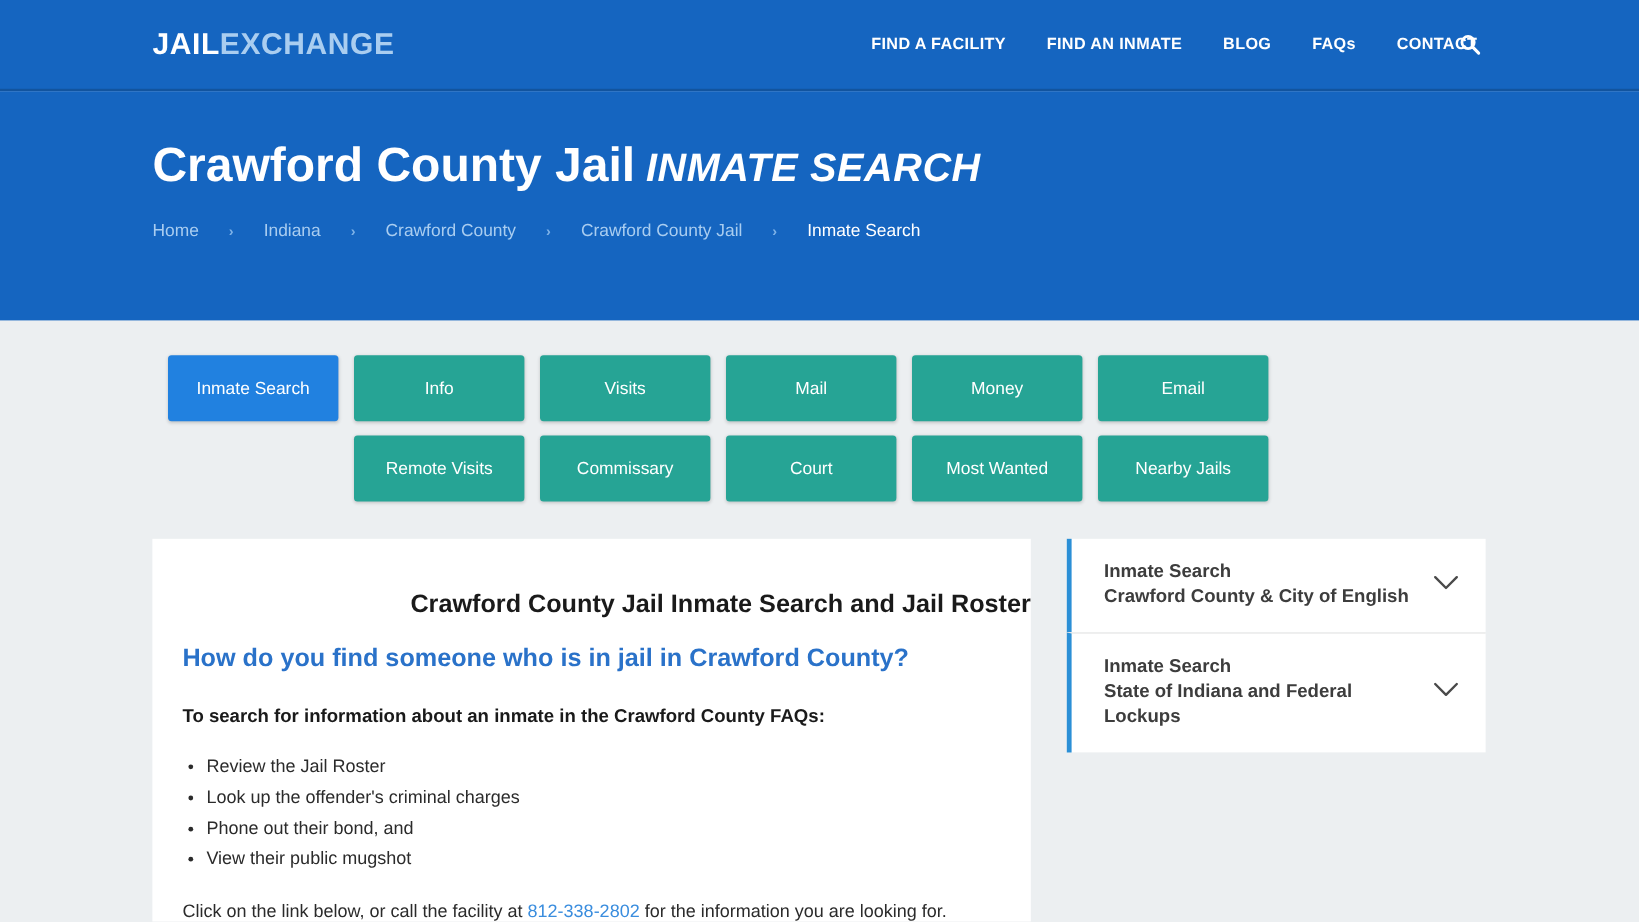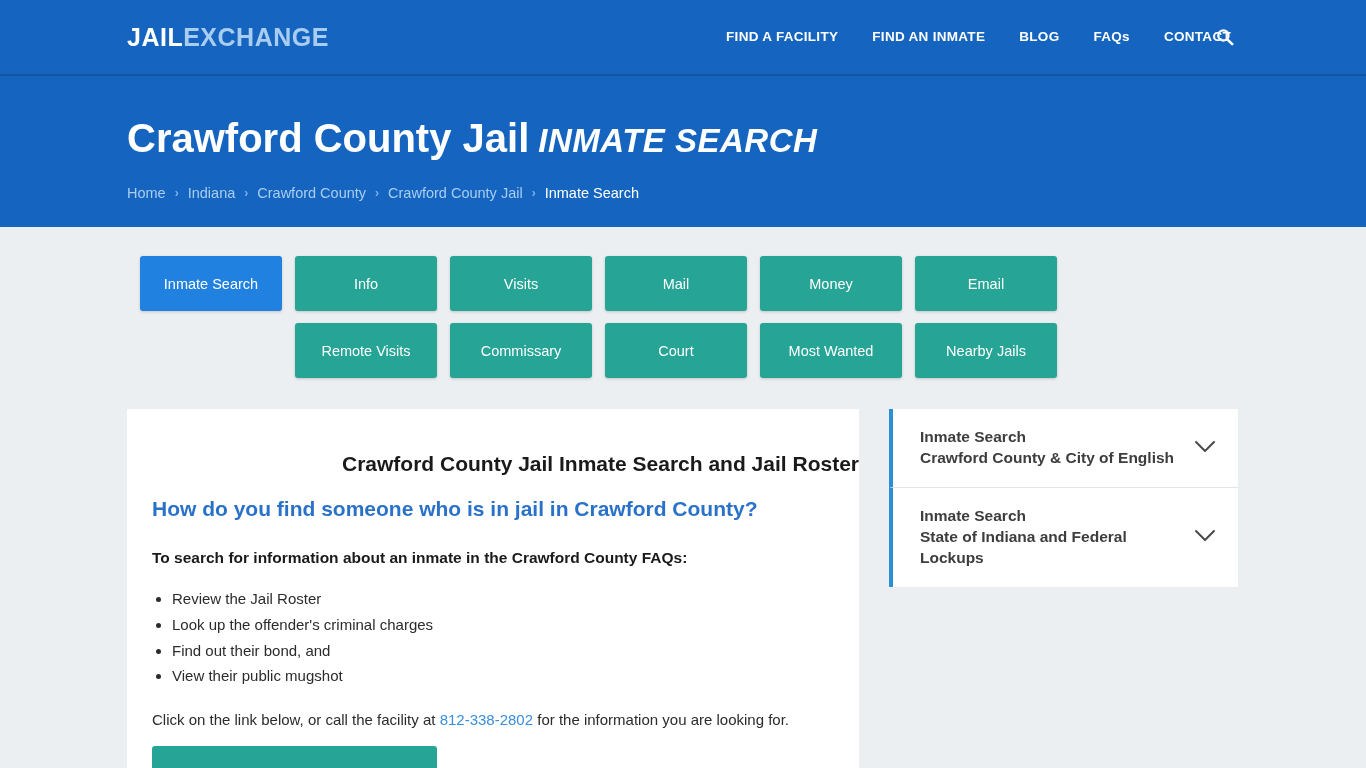--- a/index.html
+++ b/index.html
@@ -55,21 +55,21 @@
     top: 50%;
     transform: translateY(-50%);
     width: 22px; height: 22px;
     display: flex; align-items: center; justify-content: center;
     cursor: pointer;
   }
 
   
   .hero {
     background: #1565c0;
-    height: 151px;
+    height: 191px;
     padding: 0 127px;
     position: relative;
   }
   .hero-title {
     padding-top: 39px;
     color: #ffffff;
     font-size: 40px;
     font-weight: bold;
     line-height: 1.15;
     white-space: nowrap;
@@ -79,21 +79,21 @@
     font-size: 33px;
     font-weight: bold;
     letter-spacing: 0.5px;
     margin-left: 9px;
   }
   .crumbs {
     margin-top: 24px;
     font-size: 14.5px;
     display: flex;
     align-items: center;
-    gap: 0;
+    gap: 16px;
     white-space: nowrap;
     text-align: center;
   }
   .crumbs a {
     color: #a9cdf0;
     text-decoration: none;
   }
   .crumbs .sep {
     color: #7fb3e8;
     font-size: 12px;
@@ -284,21 +284,21 @@
 
 <div class="content">
 
   <div class="card">
     <h2>Crawford County Jail Inmate Search and Jail Roster</h2>
     <h3>How do you find someone who is in jail in Crawford County?</h3>
     <p class="lead">To search for information about an inmate in the Crawford County FAQs:</p>
     <ul>
       <li>Review the Jail Roster</li>
       <li>Look up the offender's criminal charges</li>
-      <li>Find out their bond, and</li>
+      <li>Phone out their bond, and</li>
       <li>View their public mugshot</li>
     </ul>
     <p class="note"><span>Click on the link below, or call the facility at </span><a href="#">812-338-2802</a><span> for the information you are looking for.</span></p>
     <div class="cta"></div>
   </div>
 
   <div class="sidebar">
     <div class="acc-item">
       <div class="acc-text">
         <div class="t1">Inmate Search</div>

